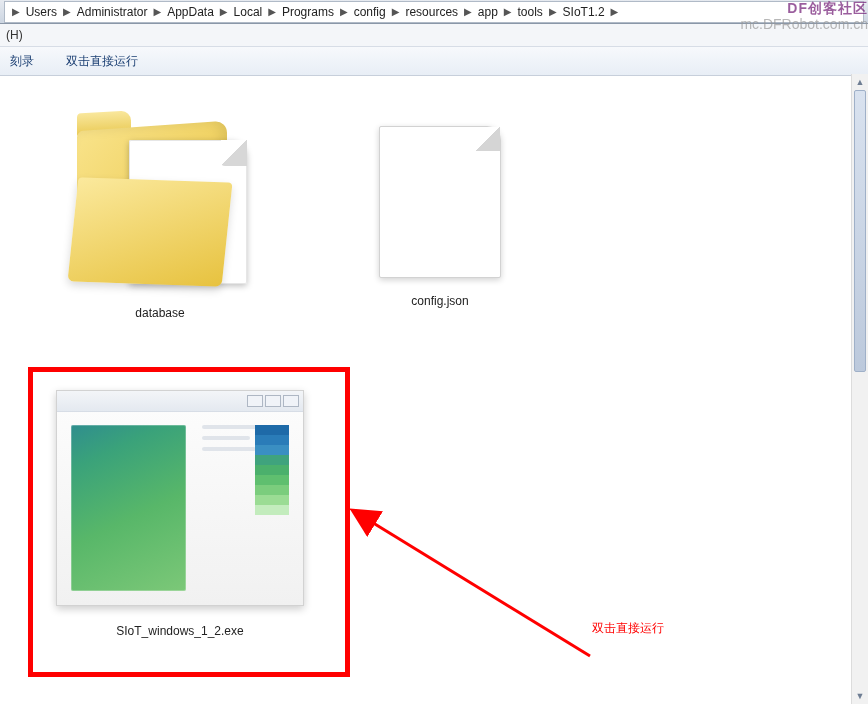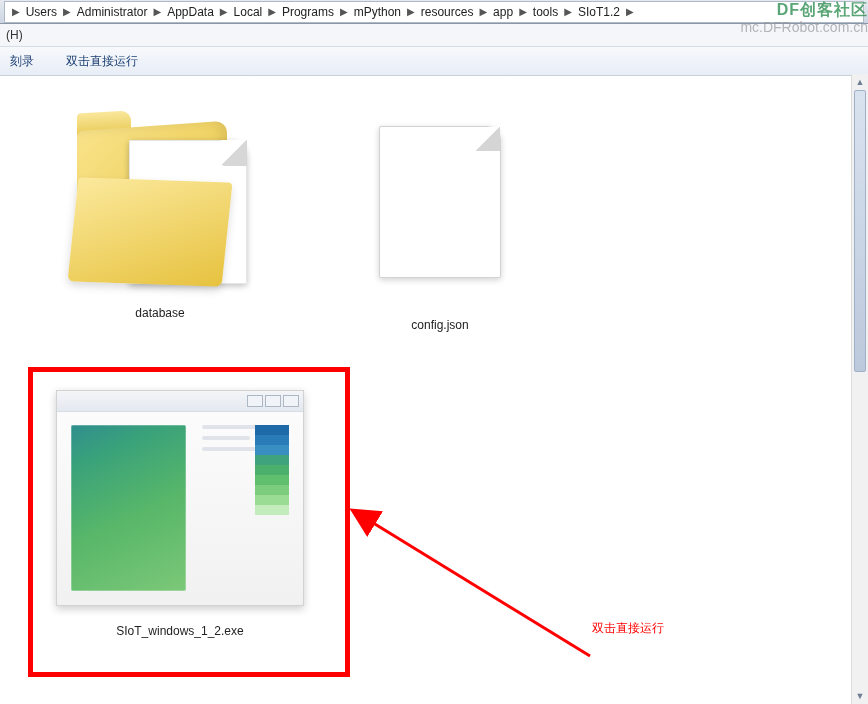--- a/index.html
+++ b/index.html
@@ -254,22 +254,22 @@
   
   .watermark-box {
     position: absolute;
     right: 0; top: 0;
     text-align: right;
     opacity: .7;
     pointer-events: none;
     user-select: none;
   }
   .watermark-main {
-    color: #15803d;
-    font-size: 16px;
+    color: #701a75;
+    font-size: 14px;
     font-weight: bold;
     letter-spacing: 1px;
     text-shadow: 0 0 2px #fff;
   }
   .watermark-sub {
     color: #999;
     font-size: 14px;
     margin-top: -2px;
   }
   .scroll-track {
@@ -309,21 +309,21 @@
     <span class="crumb">Users</span>
     <span class="chev">▶</span>
     <span class="crumb">Administrator</span>
     <span class="chev">▶</span>
     <span class="crumb">AppData</span>
     <span class="chev">▶</span>
     <span class="crumb">Local</span>
     <span class="chev">▶</span>
     <span class="crumb">Programs</span>
     <span class="chev">▶</span>
-    <span class="crumb">mPython</span>
+    <span class="crumb">config</span>
     <span class="chev">▶</span>
     <span class="crumb">resources</span>
     <span class="chev">▶</span>
     <span class="crumb">app</span>
     <span class="chev">▶</span>
     <span class="crumb">tools</span>
     <span class="chev">▶</span>
     <span class="crumb">SIoT1.2</span>
     <span class="chev">▶</span>
   </div>
@@ -347,21 +347,21 @@
         <div class="folder-back"></div>
         <div class="folder-paper"></div>
         <div class="folder-front"></div>
       </div>
       <div class="file-label">database</div>
     </div>
 
 
     <div class="file-item">
       <div class="file-icon"></div>
-      <div class="file-label" style="margin-top:40px">config.json</div>
+      <div class="file-label" style="margin-top:16px">config.json</div>
     </div>
 
     <div class="file-item" style="width:320px;height:300px;padding-top:24px">
       <div class="exe-icon">
         <div class="exe-titlebar">
           <div class="exe-wbtn"></div>
           <div class="exe-wbtn"></div>
           <div class="exe-wbtn"></div>
         </div>
         <div class="exe-body">

